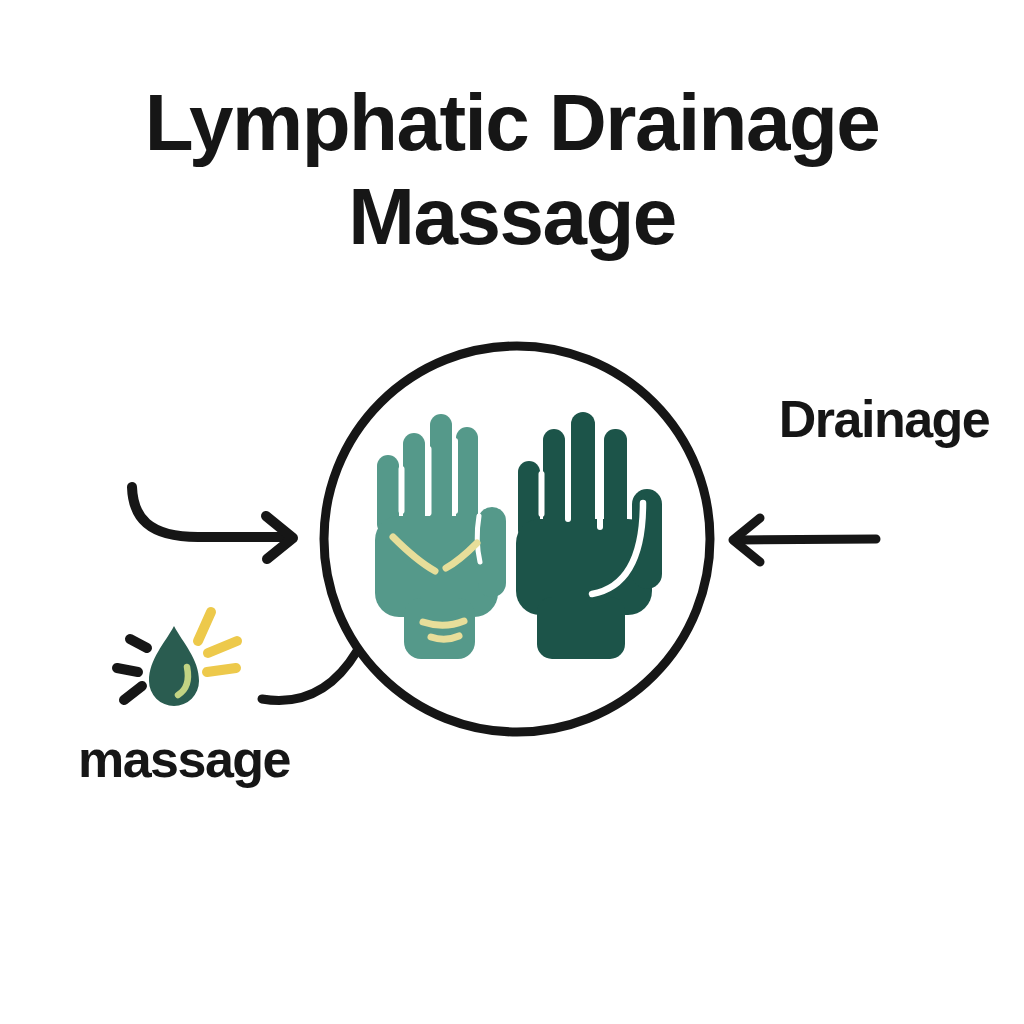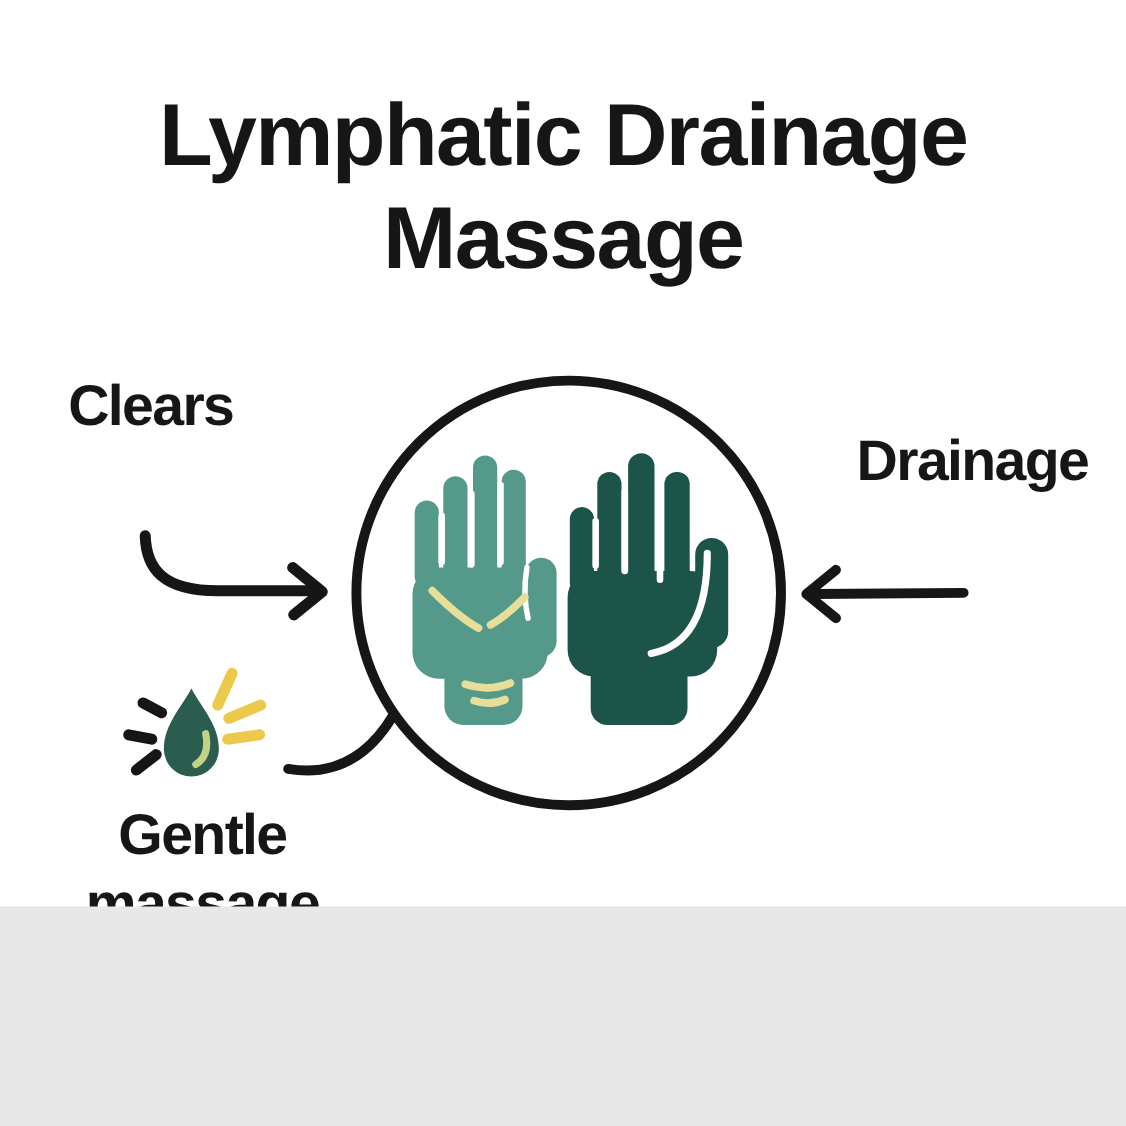--- a/index.html
+++ b/index.html
@@ -1,19 +1,19 @@
 <!DOCTYPE html>
 <html style="--background: #FFFFFF; --ink: #161616; --hand-left: #55998A; --hand-right: #1C5449; --palm-line: #E7DE9A; --drop: #2A5C50; --drop-highlight: #C2D383; --sparkle-yellow: #EDC94B;"><head>
 <meta charset="utf-8">
 <style>
   html,body{margin:0;padding:0;}
   body{background:#e8e8e8;}
   .canvas{
     position:relative;
-    width:1024px;height:824px;
+    width:1024px;height:1024px;
     margin:0 auto;
     background:var(--background,#fff);
     overflow:hidden;
     font-family:"Liberation Sans",sans-serif;
     color:var(--ink,#161616);
   }
   .art{position:absolute;left:0;top:0;width:1024px;height:1024px;}
   .title{
     position:absolute;left:0;top:76px;width:1024px;
     text-align:center;
@@ -37,29 +37,27 @@
 <body>
 
 <div class="canvas">
 
   <div class="title">
     <div>Lymphatic Drainage</div>
     <div>Massage</div>
   </div>
 
   <div class="callout callout-clears">
-    <div>Clears</div>
   </div>
 
   <div class="callout callout-restores">
     <div>Drainage</div>
   </div>
 
   <div class="callout callout-gentle">
-    <div>Gentle</div>
     <div>massage</div>
   </div>
 
   <svg class="art" viewBox="0 0 1024 1024">
 
     <g>
       <path class="ink-stroke" stroke-width="10" d="M132,487 C133,517 148,537 198,537 L290,537"></path>
       <path class="ink-stroke" stroke-width="10" d="M266,516 L293,538 L267,559"></path>
     </g>
 

